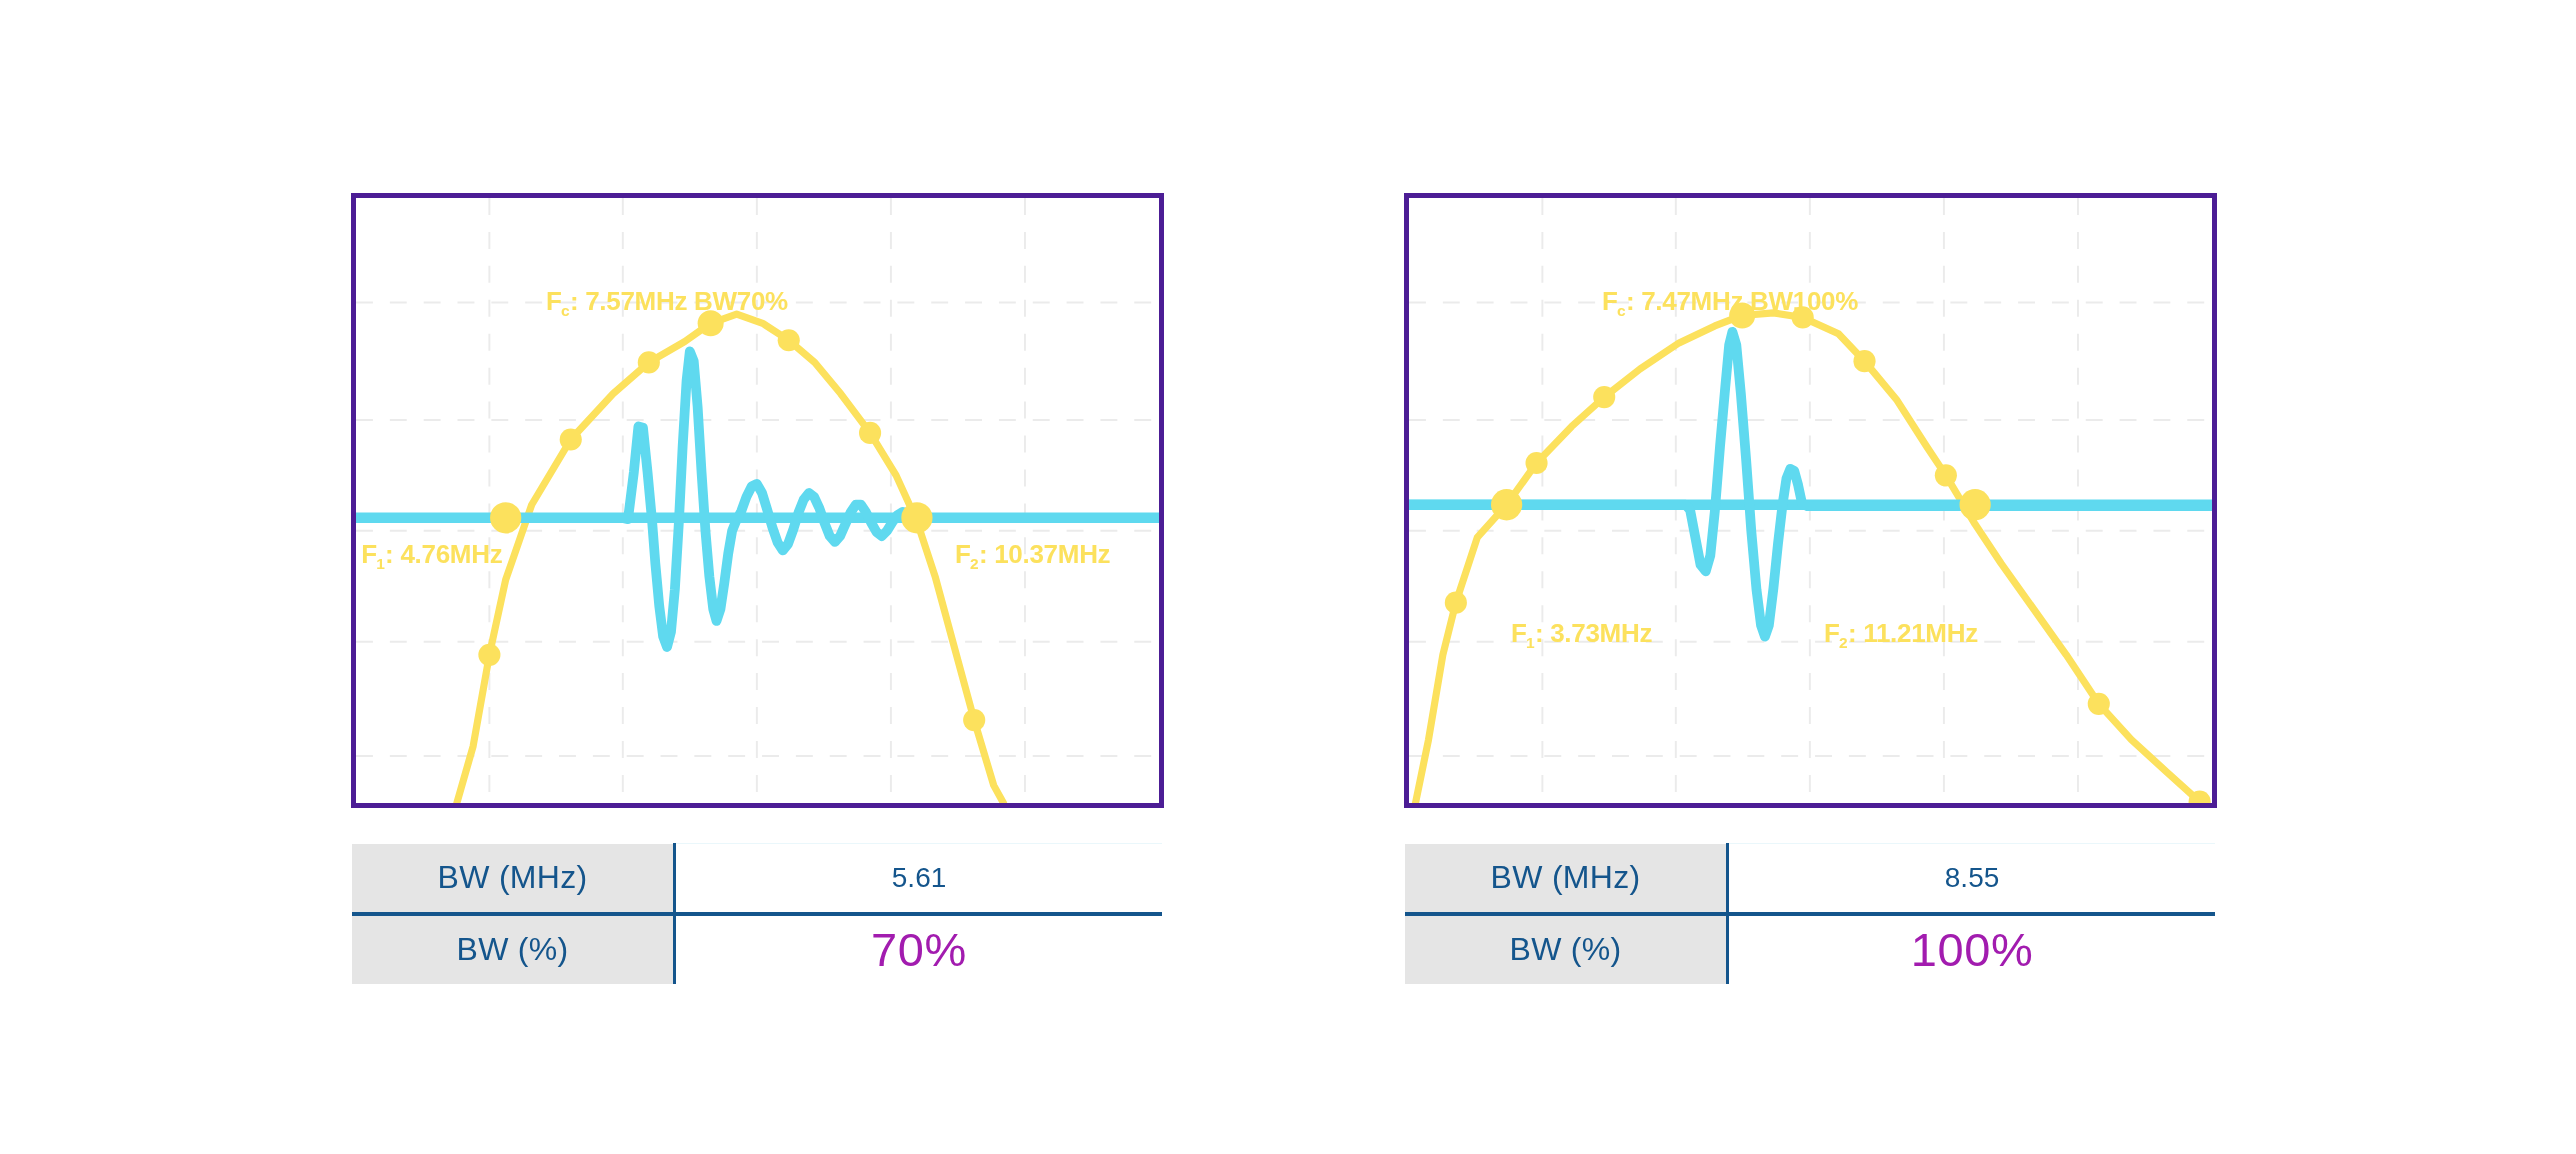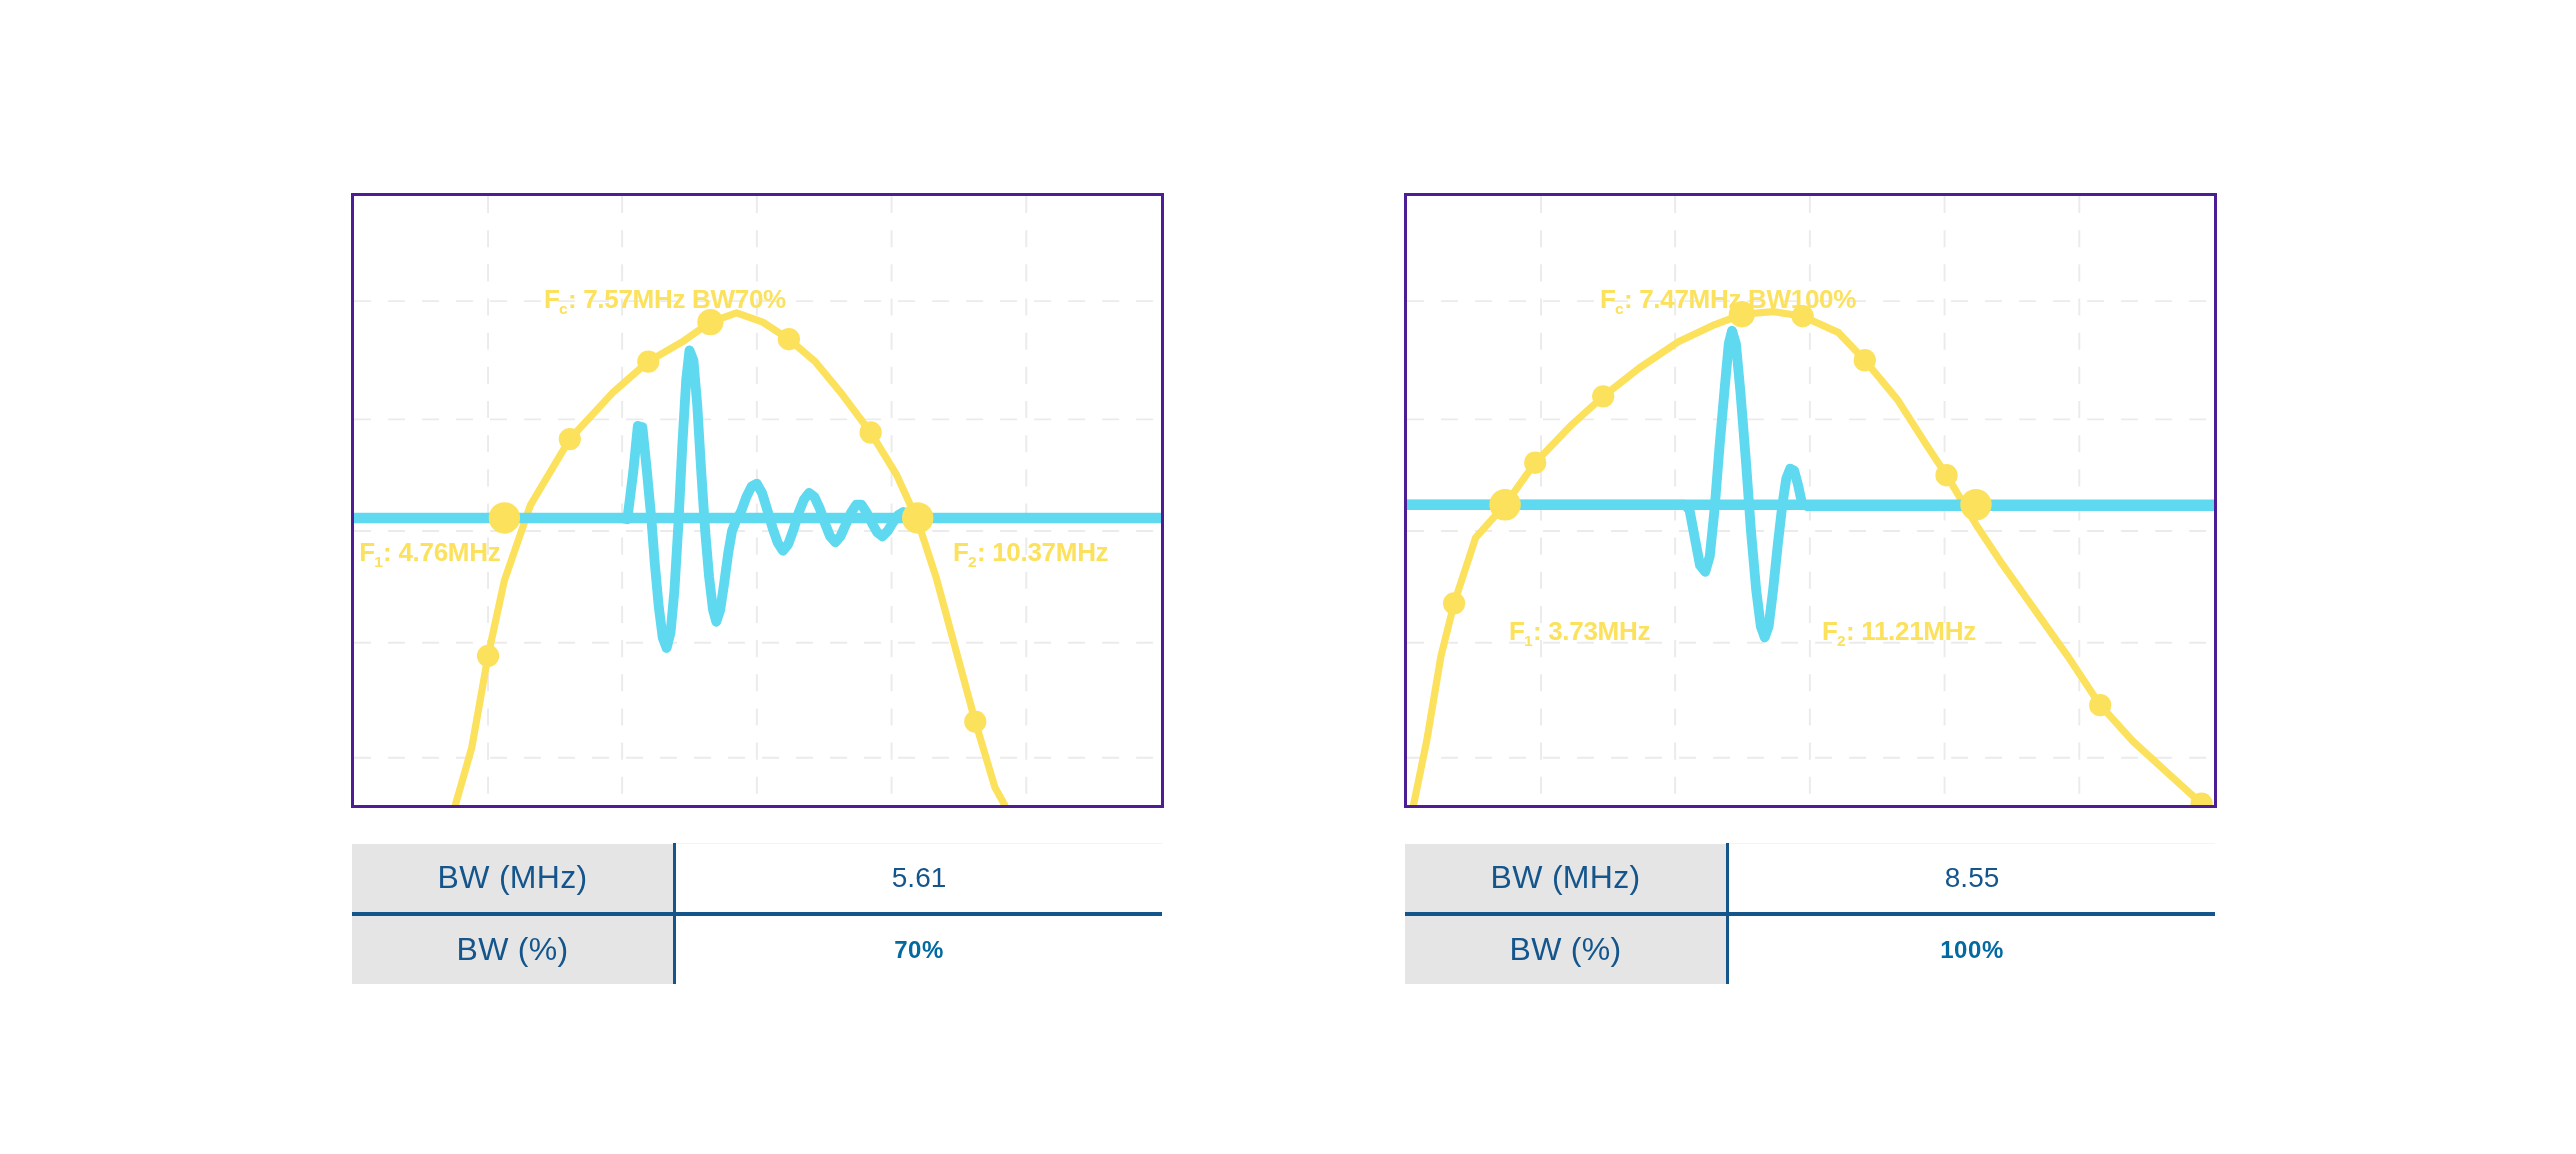--- a/index.html
+++ b/index.html
@@ -27,21 +27,21 @@
     top: 193px;
   }
   .panel.left  { left: 351px; }
   .panel.right { left: 1404px; }
 
   
   .chart-frame {
     position: relative;
     width: 813px;
     height: 615px;
-    border: 3px solid #4c1d95;
+    border: 5px solid #4c1d95;
     box-sizing: border-box;
     background: #ffffff;
   }
   .chart-plot {
     position: absolute;
     left: 0; top: 0;
     width: 100%;
     height: 100%;
     overflow: hidden;
   }
@@ -112,23 +112,23 @@
     color: #14558c;
     font-size: 28px;
   }
   tr.row-top .bw-value {
     border-top: 1.3px solid #eaf7fb;
   }
   tr.row-top td {
     border-bottom: 4.5px solid #14558c;
   }
   .bw-pct {
-    color: #0369a1;
-    font-weight: bold;
-    font-size: 24px;
+    color: #a21caf;
+    font-weight: normal;
+    font-size: 47px;
     letter-spacing: 0.6px;
   }
 </style>
 </head>
 <body>
 
 <div class="panels">
 
   <div class="panel left">
 

